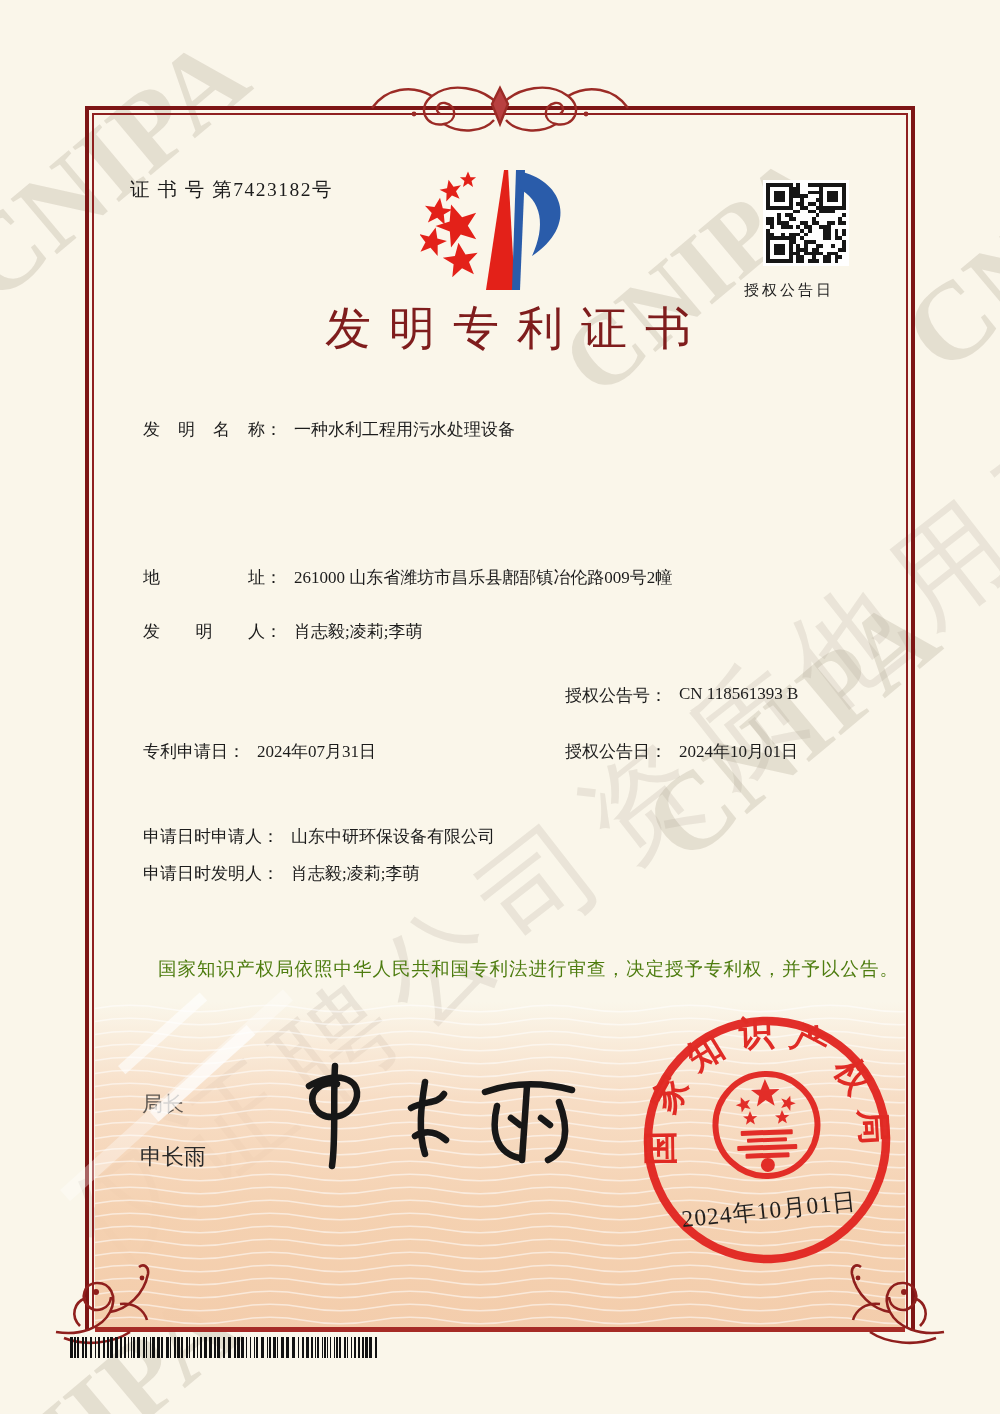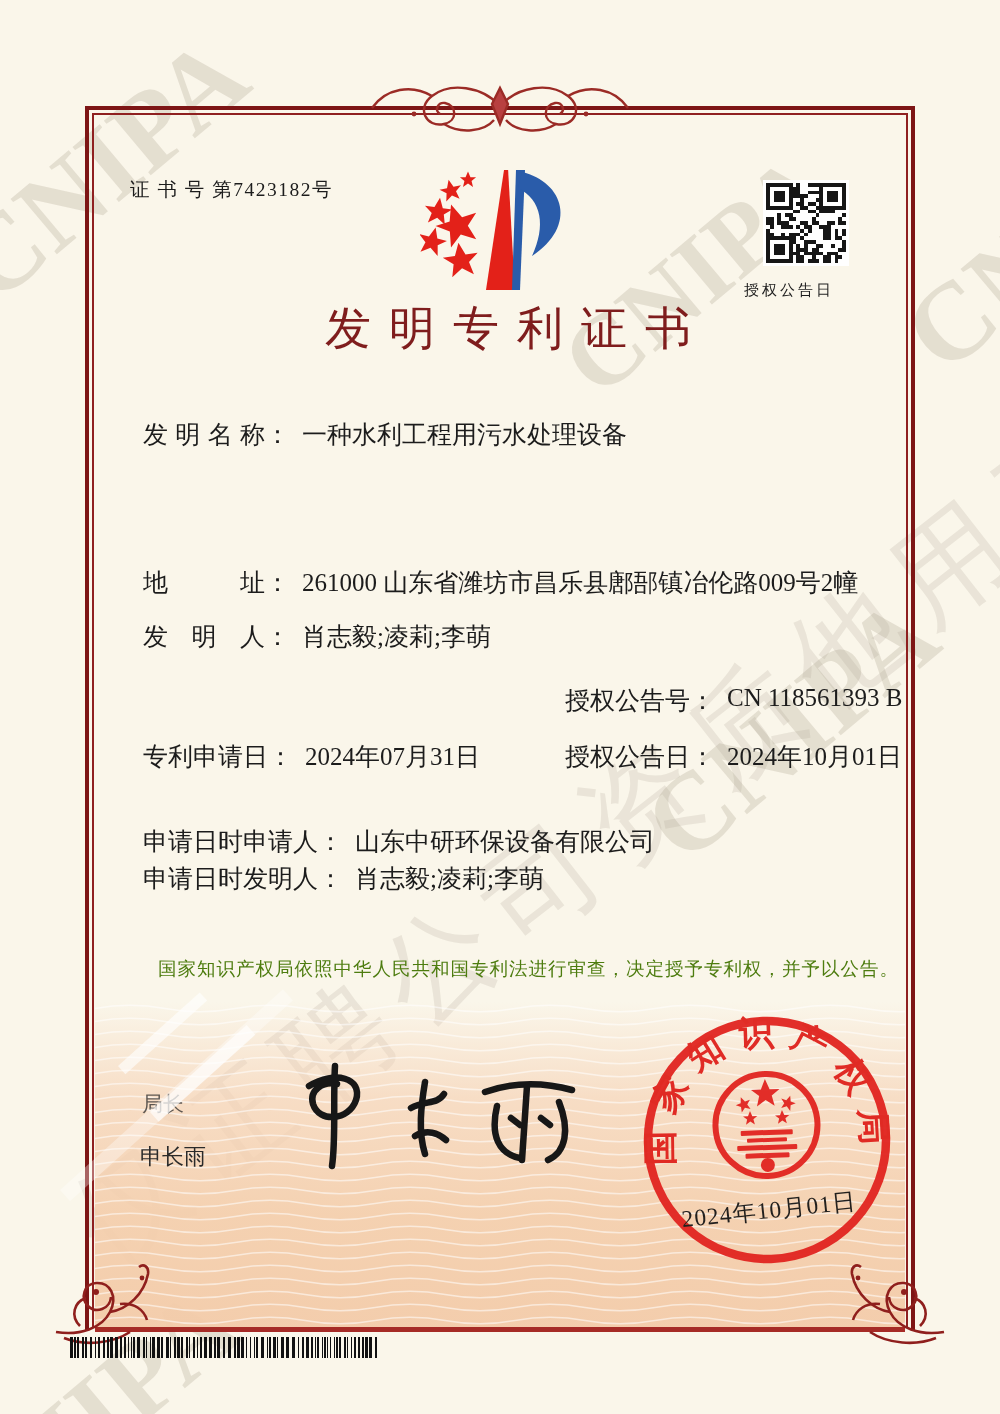--- a/index.html
+++ b/index.html
@@ -6,21 +6,21 @@
   .page{position:relative;width:1000px;height:1414px;margin:0 auto;background:#faf6ea;overflow:hidden;
         font-family:"Liberation Serif","DejaVu Serif",serif;color:#1c1c1c;}
   .abs{position:absolute;}
   .wm{position:absolute;font-family:"Liberation Serif","DejaVu Serif",serif;font-weight:bold;
       color:rgba(178,168,150,0.30);transform-origin:left top;white-space:nowrap;user-select:none;}
   .wm-cn{color:rgba(172,162,144,0.20);font-weight:normal;letter-spacing:18px;}
   .frame{position:absolute;background:#7d1515;}
   .frame-in{position:absolute;background:#8f2020;}
   .certno{font-size:19.5px;letter-spacing:1.5px;}
   .title{left:16px;right:0;text-align:center;font-size:46px;letter-spacing:18px;padding-left:18px;color:#7f1d1d;}
-  .row{position:absolute;white-space:nowrap;font-size:25px;}
+  .row{position:absolute;white-space:nowrap;font-size:17px;}
   .row .lab{display:inline-block;width:122px;text-align:justify;text-align-last:justify;vertical-align:top;}
   .row.tight .lab{width:auto;text-align-last:auto;}
   .row .col{display:inline-block;vertical-align:top;}
   .row .val{display:inline-block;margin-left:12px;vertical-align:top;}
   .legal{position:absolute;font-size:18.5px;letter-spacing:1px;white-space:nowrap;color:#4d7c0f;}
   .legal2{letter-spacing:-0.9px;}
   .officer{position:absolute;font-family:"Liberation Sans","DejaVu Sans",sans-serif;color:#2a2a2a;}
   .qrlabel{position:absolute;font-size:15px;letter-spacing:3px;}
   .footer{position:absolute;left:0;right:0;text-align:center;font-size:15px;color:#3a3a3a;letter-spacing:2px;}
   #qr{position:absolute;left:763px;top:180px;width:80px;height:80px;background:#fff;padding:3px;

